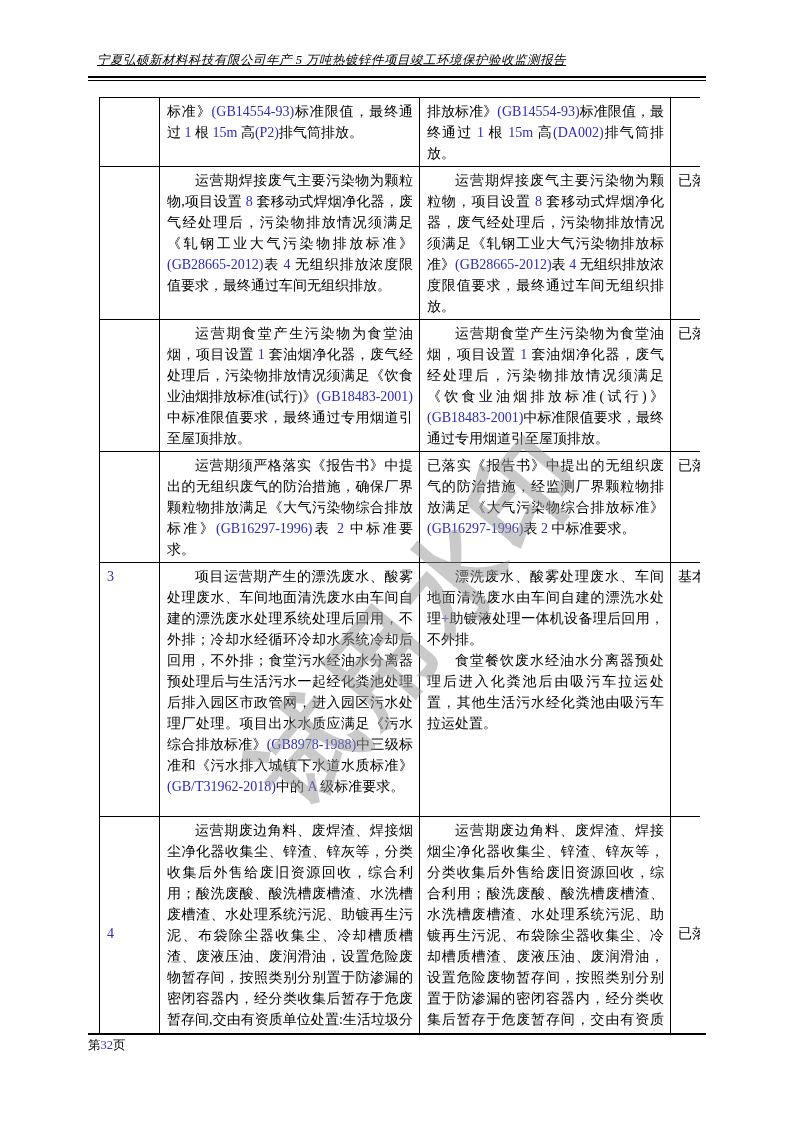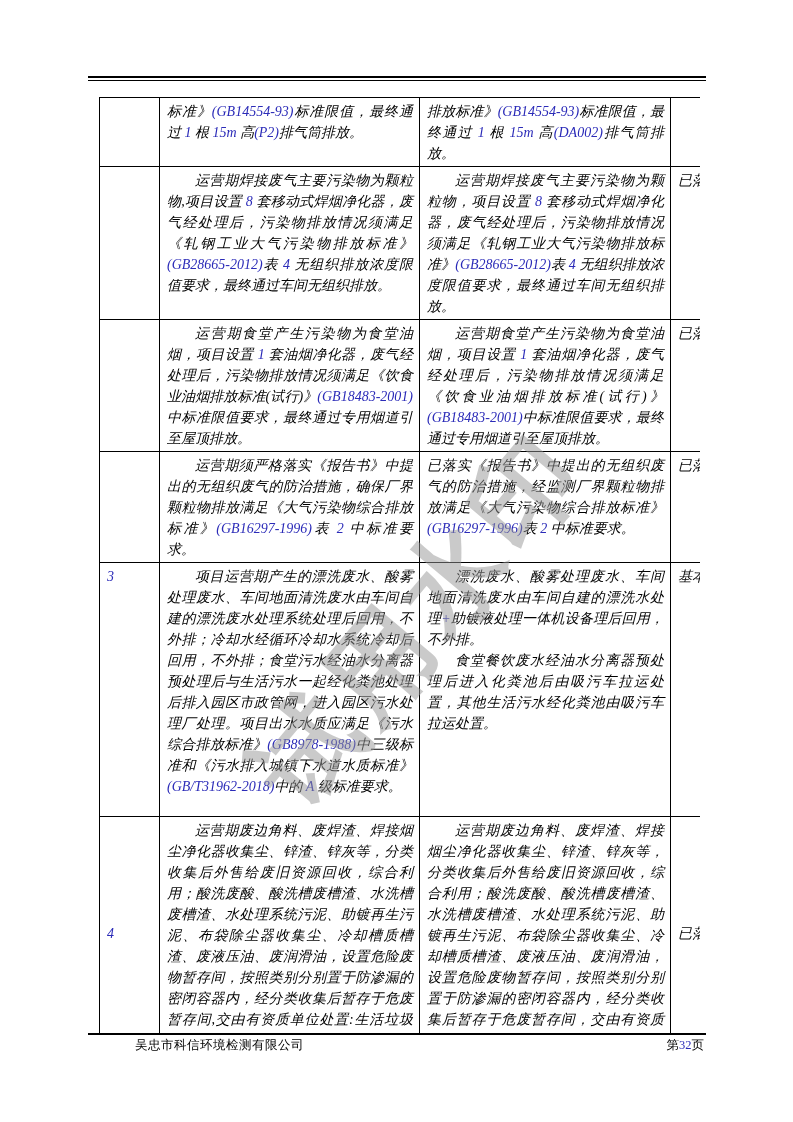--- a/index.html
+++ b/index.html
@@ -12,21 +12,21 @@
     letter-spacing:0.5px;text-decoration:underline;white-space:nowrap;
   }
   .header-rule{
     position:absolute;left:88px;top:76px;width:618px;height:2px;
     border-top:2px solid #000;border-bottom:1px solid #000;
   }
   .table-clip{
     position:absolute;left:99px;top:97px;width:601px;height:936px;overflow:hidden;
   }
   table.report{
-    border-collapse:collapse;table-layout:fixed;width:600px;font-style:italic;
+    border-collapse:collapse;table-layout:fixed;width:600px;
   }
   table.report td{
     border:1px solid #000;font-size:14px;line-height:21px;
     vertical-align:top;padding:3px 6px 2px 7px;text-align:justify;
   }
   td.num{width:46px;text-align:center;vertical-align:middle;padding:2px 1px;}
   td.cell-left{width:246px;}
   td.cell-right{width:237px;}
   td.status{width:63px;text-align:center;vertical-align:middle;padding:2px 5px;}
   tr.row-f td.num, tr.row-f td.status{vertical-align:top;padding-top:106px;}
@@ -48,20 +48,21 @@
     display:flex;justify-content:space-between;align-items:flex-start;
   }
   .footer-company{padding-left:47px;letter-spacing:0.5px;}
   .footer-page{padding-right:2px;}
 </style>
 </head>
 <body>
 
 <div class="page">
 
+  <div class="header-title">宁夏弘硕新材料科技有限公司年产 5 万吨热镀锌件项目竣工环境保护验收监测报告</div>
   <div class="header-rule"></div>
 
   <div class="table-clip">
     <table class="report">
       <tbody>
           <tr>
         <td class="num" style="height:61px"></td>
         <td class="cell-left">
           <p class="para noindent">标准》<span class="lat">(GB14554-93)</span>标准限值，最终通过 <span class="lat">1</span> 根 <span class="lat">15m</span> 高<span class="lat">(P2)</span>排气筒排放。</p>
         </td>
@@ -122,17 +123,16 @@
         <td class="status">已落实</td>
       </tr>
     </tbody>
       </table>
   </div>
 
   <div class="watermark">试用水印</div>
 
   <div class="footer-rule"></div>
   <div class="footer-bar">
-    <span class="footer-company">吴忠市科信环境检测有限公司</span>
     <span class="footer-page">第<span class="lat">32</span>页</span>
   </div>
 
 </div>
 
 </body></html>

